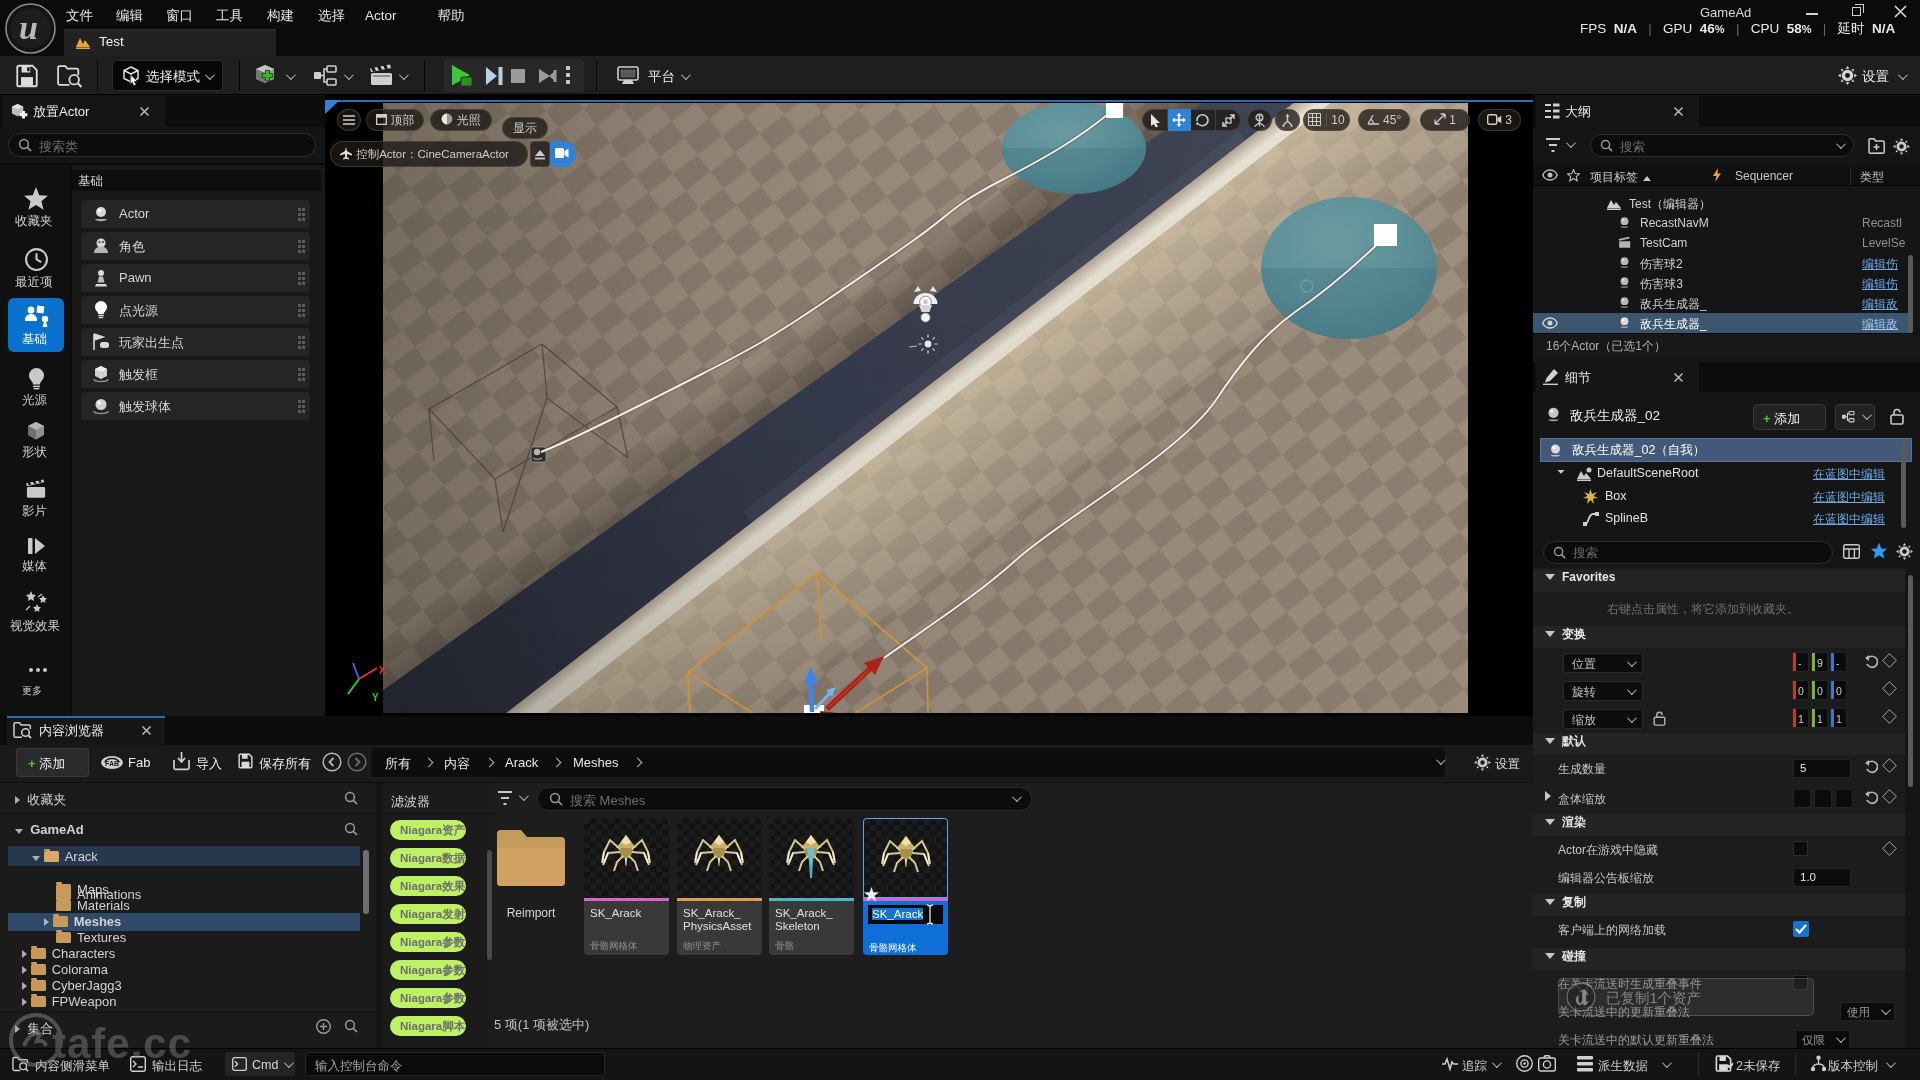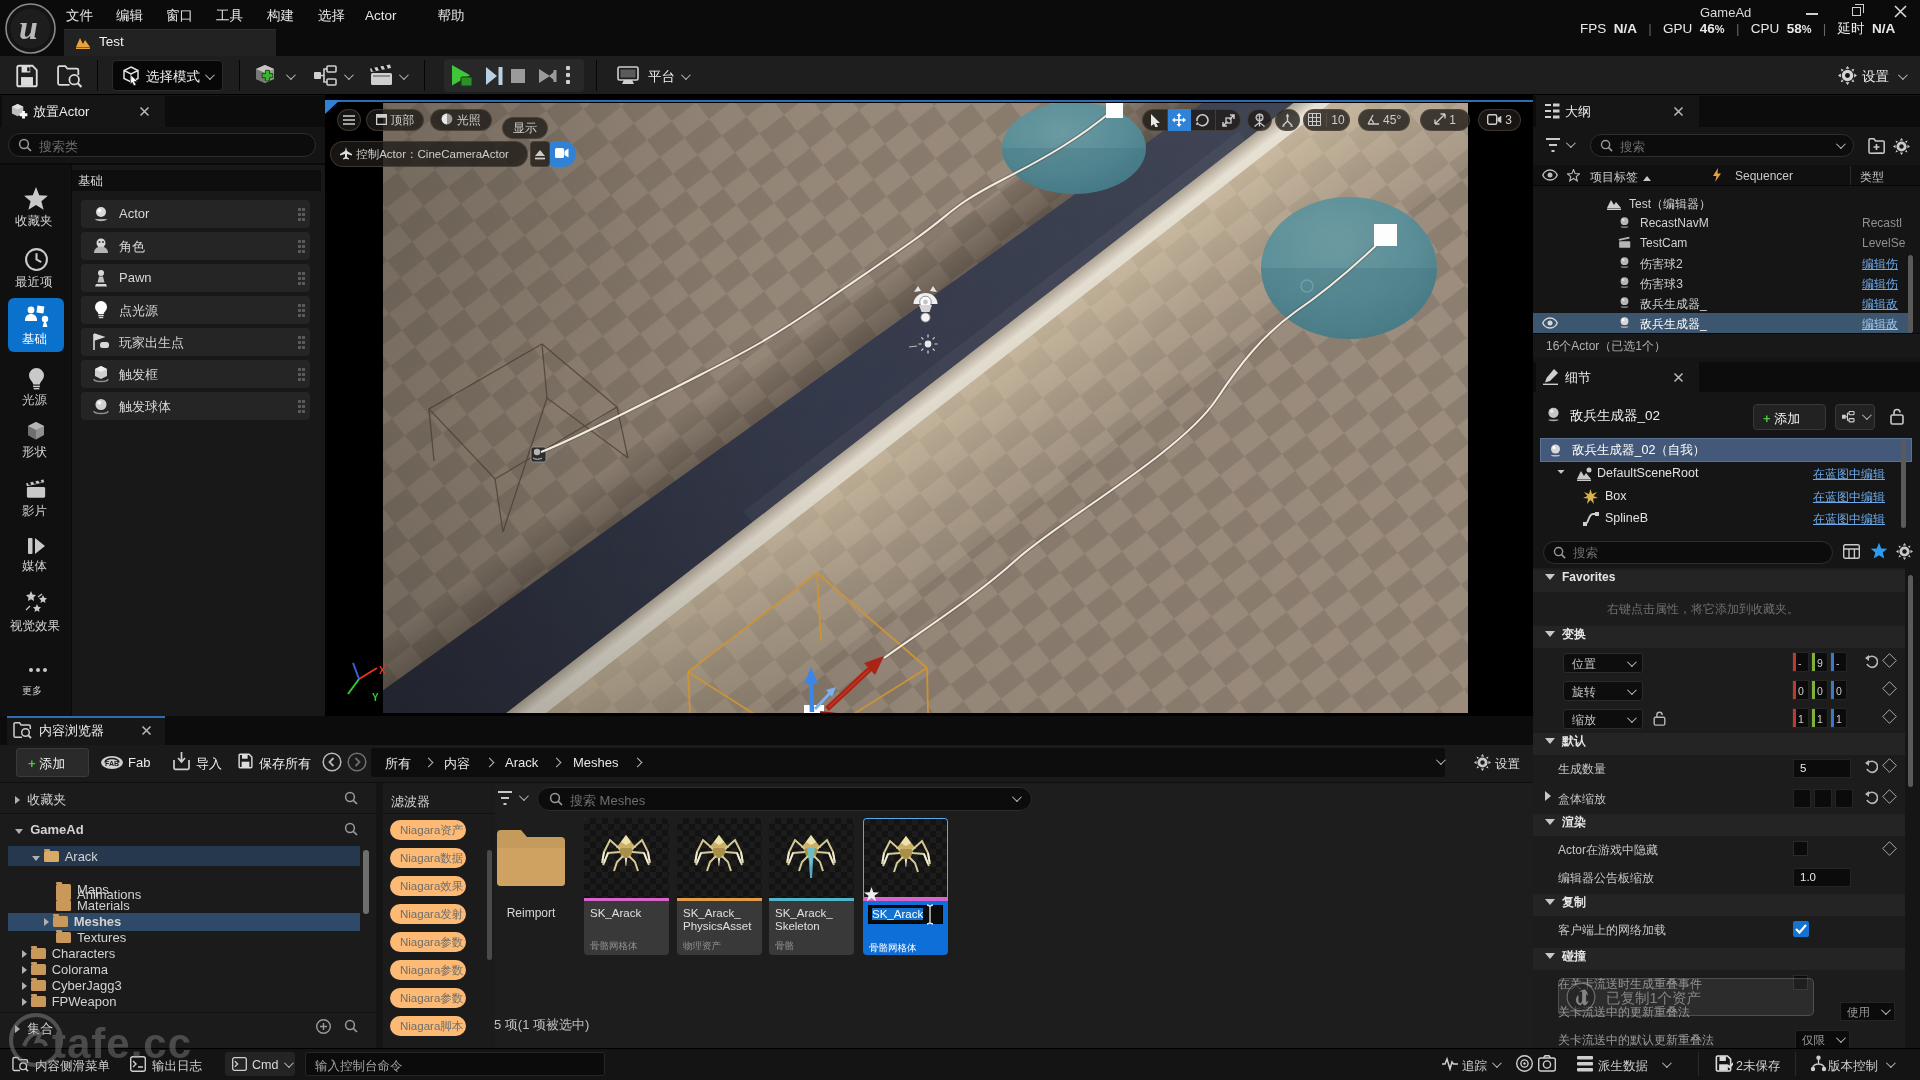--- a/index.html
+++ b/index.html
@@ -926,21 +926,21 @@
   </svg>
 <svg class="ab" style="left:344px;top:1019px;" width="14" height="14" viewBox="0 0 14 14">
     <circle cx="6" cy="6" r="4.4" fill="none" stroke="#9a9a9a" stroke-width="1.5"></circle>
     <path d="M9.3 9.3 L13 13" stroke="#9a9a9a" stroke-width="1.7"></path>
   </svg>
 <div class="ab" style="left:376px;top:783px;width:7px;height:265px;background:#141414;"></div>
 
 <div class="ab" style="left:383px;top:783px;width:112px;height:265px;background:#1b1b1b;"></div>
 <div class="ab t" style="left:391px;top:793px;font-size:13px;color:#d2d2d2;">滤波器</div>
 <div class="ab" style="left:383px;top:813px;width:112px;height:1px;background:#111;"></div>
-<style>.npill { position:absolute; left:390px; width:76px; height:20px; background:#fdba74; border-radius:10px; font-size:11.5px; color:#6e6e6e; padding:3px 0 0 10px; overflow:hidden; white-space:nowrap; }</style>
+<style>.npill { position:absolute; left:390px; width:76px; height:20px; background:#bef264; border-radius:10px; font-size:11.5px; color:#6e6e6e; padding:3px 0 0 10px; overflow:hidden; white-space:nowrap;font-weight:bold; }</style>
 <div class="npill" style="top:820px;">Niagara资产</div>
 <div class="npill" style="top:848px;">Niagara数据</div>
 <div class="npill" style="top:876px;">Niagara效果</div>
 <div class="npill" style="top:904px;">Niagara发射</div>
 <div class="npill" style="top:932px;">Niagara参数</div>
 <div class="npill" style="top:960px;">Niagara参数</div>
 <div class="npill" style="top:988px;">Niagara参数</div>
 <div class="npill" style="top:1016px;">Niagara脚本</div>
 <div class="ab" style="left:487px;top:850px;width:5px;height:110px;background:#4a4a4a;border-radius:3px;"></div>
 

